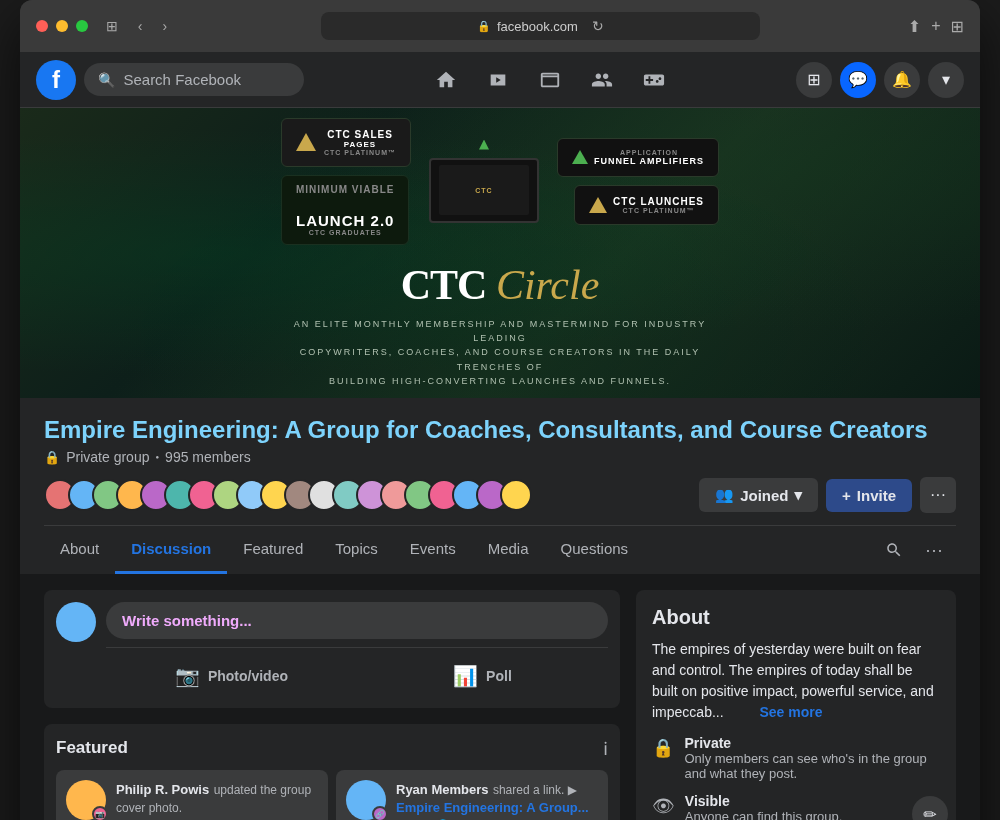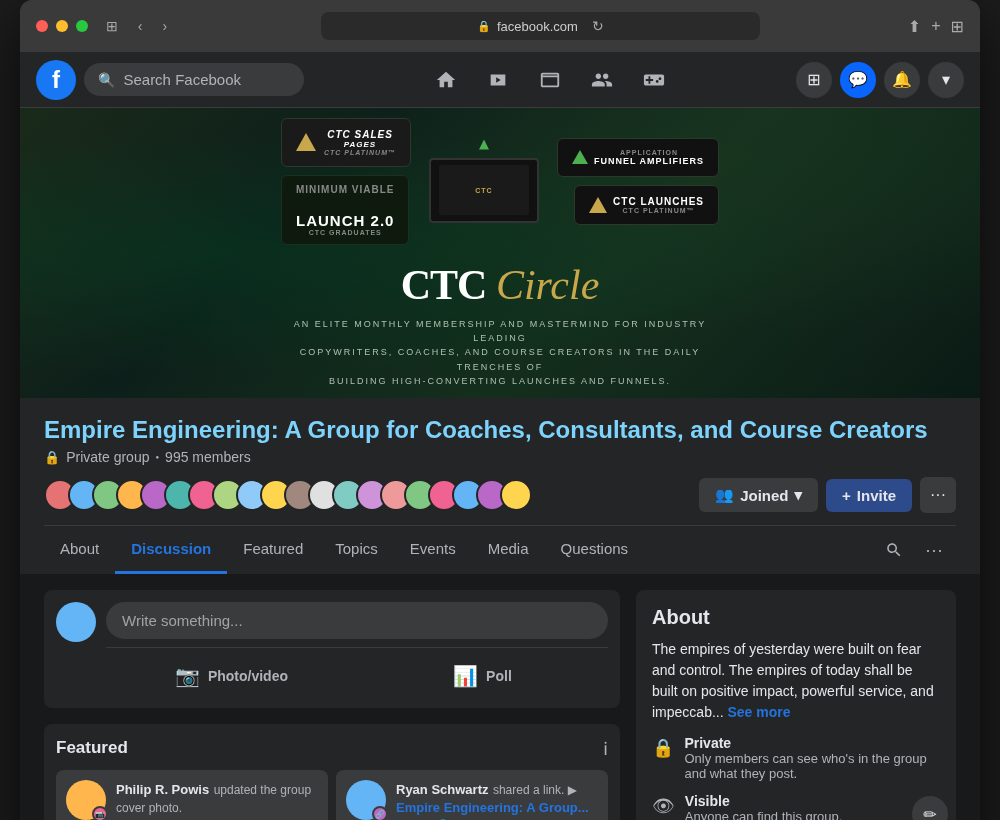--- a/index.html
+++ b/index.html
@@ -193,21 +193,21 @@
     .post-box {
       background: #242526; border-radius: 8px; padding: 12px;
       display: flex; align-items: flex-start; gap: 10px; margin-bottom: 16px;
     }
     .post-avatar {
       width: 40px; height: 40px; border-radius: 50%; background: #555; flex-shrink: 0;
     }
     .post-input-area { flex: 1; }
     .post-input-field {
       background: #3a3b3c; border: none; border-radius: 20px; padding: 10px 16px;
-      color: #a3a3a3; font-size: 15px; width: 100%; cursor: text;
+      color: #f0abfc; font-size: 15px; width: 100%; cursor: text; font-weight: bold;
     }
     .post-actions-row {
       display: flex; gap: 0; margin-top: 8px;
       border-top: 1px solid #3a3b3c; padding-top: 8px;
     }
     .post-action-btn {
       flex: 1; display: flex; align-items: center; justify-content: center; gap: 8px;
       padding: 8px; background: none; border: none; color: #b0b3b8; font-size: 14px;
       font-weight: 600; cursor: pointer; border-radius: 6px;
     }
@@ -237,21 +237,21 @@
     .featured-item-name { font-size: 13px; font-weight: 700; color: #e4e6eb; }
     .featured-item-desc { font-size: 12px; color: #b0b3b8; margin-top: 2px; }
     .featured-item-link { font-size: 13px; font-weight: 600; color: #2374e1; margin-top: 2px; }
     .featured-item-date { font-size: 11px; color: #b0b3b8; margin-top: 4px; display: flex; align-items: center; gap: 4px; }
 
     
     .right-col { width: 320px; flex-shrink: 0; }
     .about-box { background: #242526; border-radius: 8px; padding: 16px; }
     .about-title { font-size: 20px; font-weight: 700; color: #e4e6eb; margin-bottom: 10px; }
     .about-text { font-size: 14px; color: #e4e6eb; line-height: 1.5; }
-    .see-more { color: #2374e1; cursor: pointer; font-weight: 600; }
+    .see-more { color: #2374e1; cursor: pointer; font-weight: 600; margin-left: 32px; }
     .about-item {
       display: flex; align-items: flex-start; gap: 10px; margin-top: 12px;
     }
     .about-item-icon { font-size: 18px; color: #b0b3b8; margin-top: 2px; flex-shrink: 0; }
     .about-item-sub { font-size: 13px; color: #b0b3b8; }
     .edit-btn {
       position: absolute; right: 16px; bottom: 16px;
       width: 36px; height: 36px; background: #3a3b3c; border: none; border-radius: 50%;
       color: #e4e6eb; font-size: 16px; cursor: pointer; display: flex; align-items: center; justify-content: center;
     }
@@ -346,21 +346,21 @@
       <button class="nav-right-btn">🔔</button>
       <button class="nav-right-btn">▾</button>
     </div>
   </div>
 
   <div class="cover-photo">
     <div class="cover-bg-marble"></div>
     <div class="cover-content">
       <div class="cover-products">
         <div style="display:flex;flex-direction:column;gap:8px;align-items:flex-start">
-          <div style="background:#1a1a1a;border:1px solid #2a3a2a;border-radius:6px;padding:10px 14px;color:white;font-size:8px;font-weight:700;letter-spacing:1px;font-style:italic;">
+          <div style="background:#1a1a1a;border:1px solid #2a3a2a;border-radius:6px;padding:10px 14px;color:white;font-size:8px;font-weight:700;letter-spacing:1px;">
             <div style="display:flex;align-items:center;gap:8px;">
               <div style="width:0;height:0;border-left:10px solid transparent;border-right:10px solid transparent;border-bottom:18px solid #c9a84c;"></div>
               <div>
                 <div style="font-size:10px;font-weight:900;letter-spacing:1px;">CTC SALES</div>
                 <div>PAGES</div>
                 <div style="color:#888;font-size:7px;">CTC PLATINUM™</div>
               </div>
             </div>
           </div>
           <div style="background:#0d1a0d;border:1px solid #1a3020;border-radius:6px;padding:8px 14px;color:white;font-size:8px;font-weight:700;letter-spacing:1px;position:relative;">
@@ -515,21 +515,21 @@
               
             </div>
           </div>
 
           <div class="featured-item">
             <div class="featured-item-avatar-wrap">
               <div class="featured-item-avatar av2"></div>
               <div class="featured-item-badge av5">🔗</div>
             </div>
             <div class="featured-item-text">
-              <span class="featured-item-name">Ryan Schwartz</span>
+              <span class="featured-item-name">Ryan Members</span>
               <span class="featured-item-desc">shared a link. ▶</span>
               <div class="featured-item-link">Empire Engineering: A Group...</div>
               <div class="featured-item-date">
                 <span>May 17</span>
                 <span>🌐</span>
               </div>
             </div>
           </div>
         </div>
       </div>

